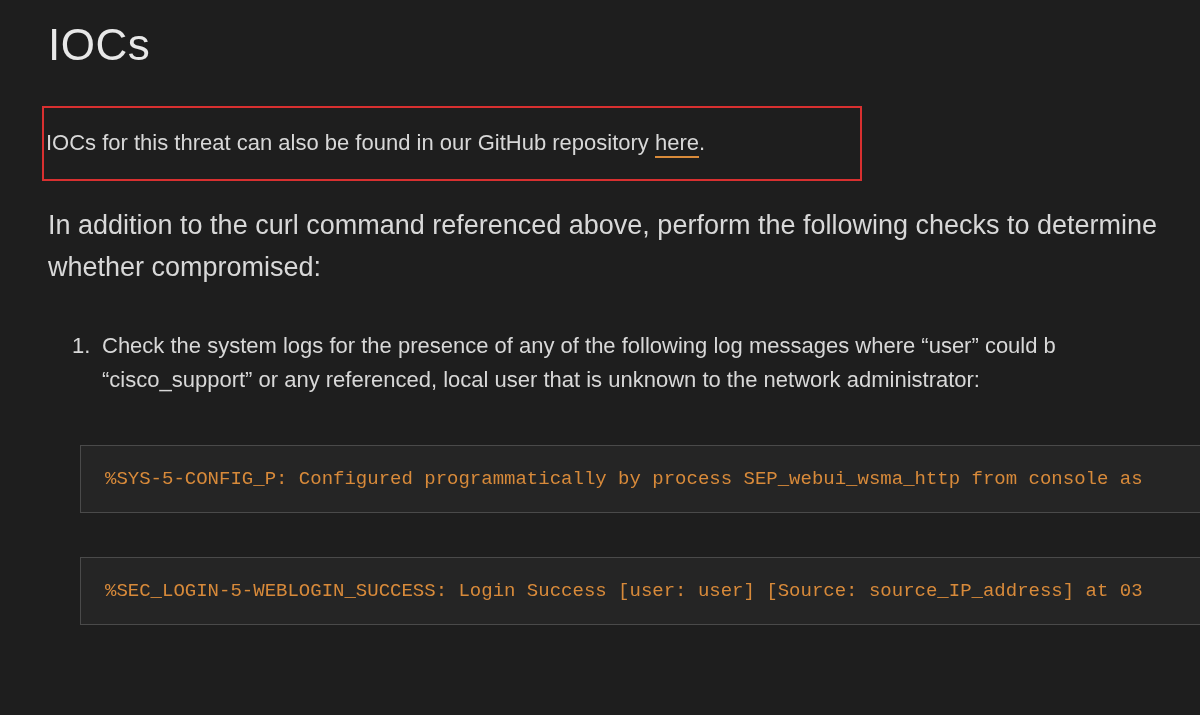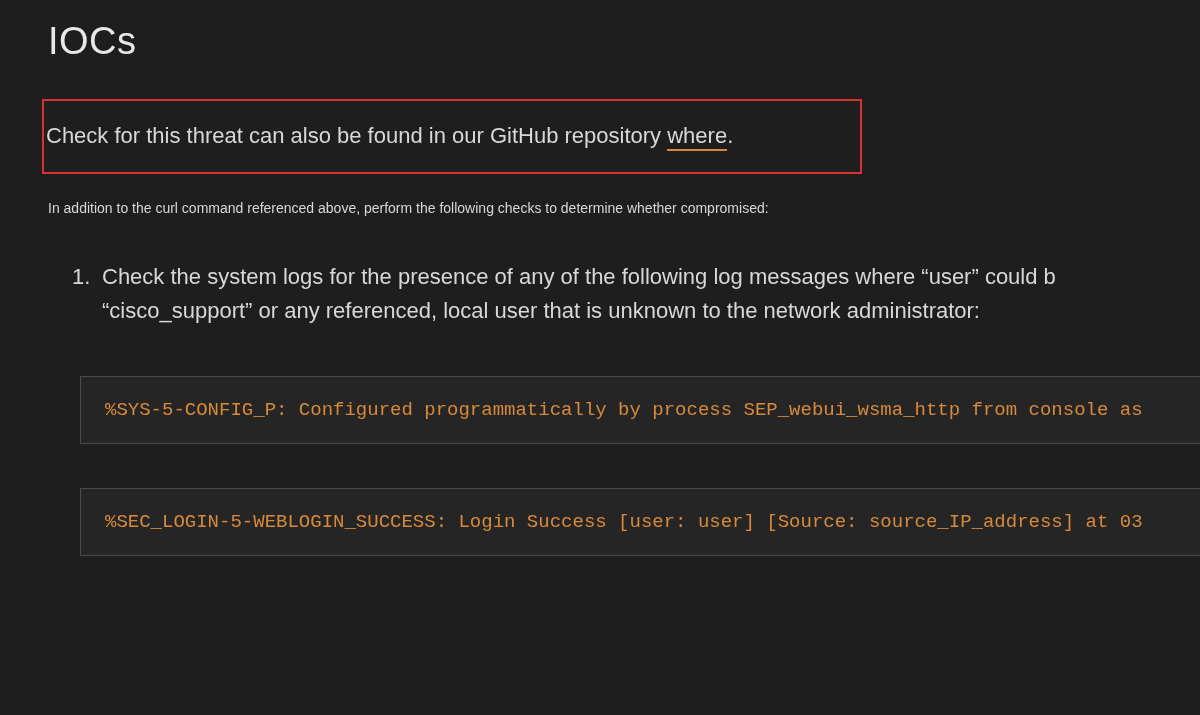--- a/index.html
+++ b/index.html
@@ -10,21 +10,21 @@
   body {
     background-color: #1e1e1e;
     color: #d4d4d4;
     font-family: -apple-system, BlinkMacSystemFont, "Segoe UI", Helvetica, Arial, sans-serif;
     width: 1200px;
     height: 715px;
     overflow: hidden;
     padding: 20px 0 0 48px;
   }
   .heading {
-    font-size: 38px;
+    font-size: 44px;
     font-weight: 400;
     color: #e8e8e8;
     margin-bottom: 36px;
     letter-spacing: 0.5px;
   }
   .highlight-box {
     border: 2px solid #d93030;
     padding: 18px 8px 20px 2px;
     margin-bottom: 24px;
     margin-left: -6px;
@@ -36,21 +36,21 @@
     line-height: 1.5;
   }
   .link {
     color: #d8d8d8;
     text-decoration: none;
     border-bottom: 2px solid #d88a3a;
     padding-bottom: 1px;
     cursor: pointer;
   }
   .body-para {
-    font-size: 14px;
+    font-size: 27px;
     color: #d8d8d8;
     line-height: 1.55;
     margin-bottom: 40px;
     max-width: 1160px;
   }
   .ordered-list {
     list-style: none;
     padding-left: 32px;
     margin-bottom: 48px;
   }
@@ -80,21 +80,21 @@
     width: 1130px;
   }
 </style>
 </head>
 <body>
 
 <h1 class="heading">IOCs</h1>
 
 <div class="highlight-box">
   <p class="intro-para">
-    <span>Check for this threat can also be found in our GitHub repository </span><a class="link">where</a><span>.</span>
+    <span>IOCs for this threat can also be found in our GitHub repository </span><a class="link">here</a><span>.</span>
   </p>
 </div>
 
 <p class="body-para">In addition to the curl command referenced above, perform the following checks to determine whether compromised:</p>
 
 <ol class="ordered-list">
   <li class="list-item">
     <span class="marker">1.</span>
     <span>Check the system logs for the presence of any of the following log messages where “user” could b “cisco_support” or any referenced, local user that is unknown to the network administrator:</span>
   </li>

